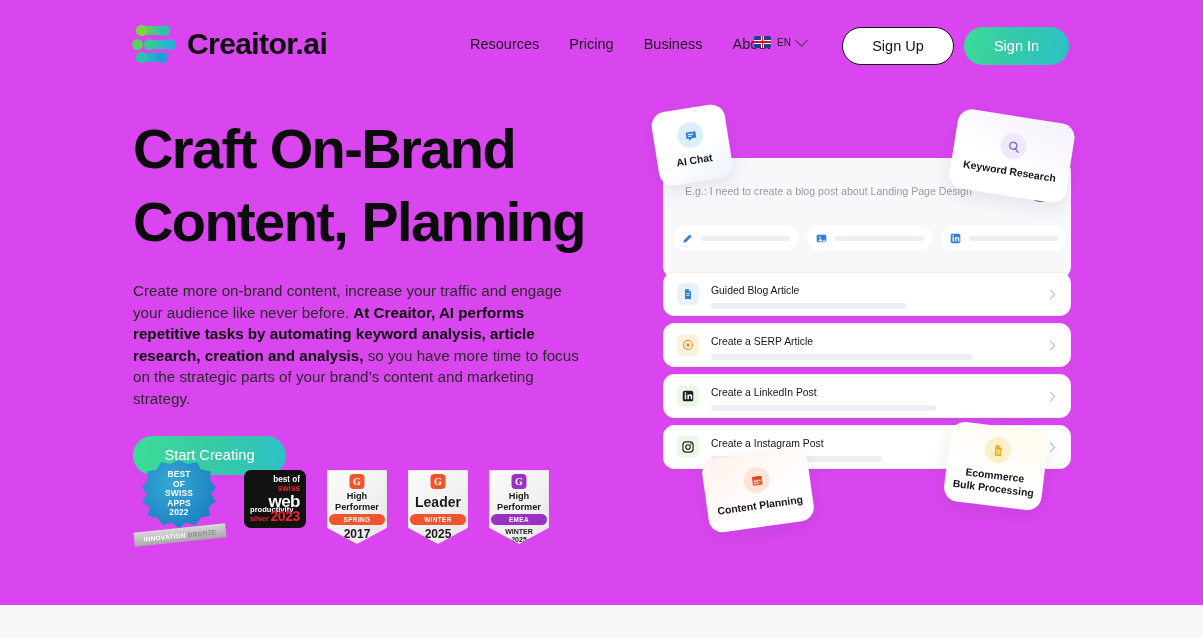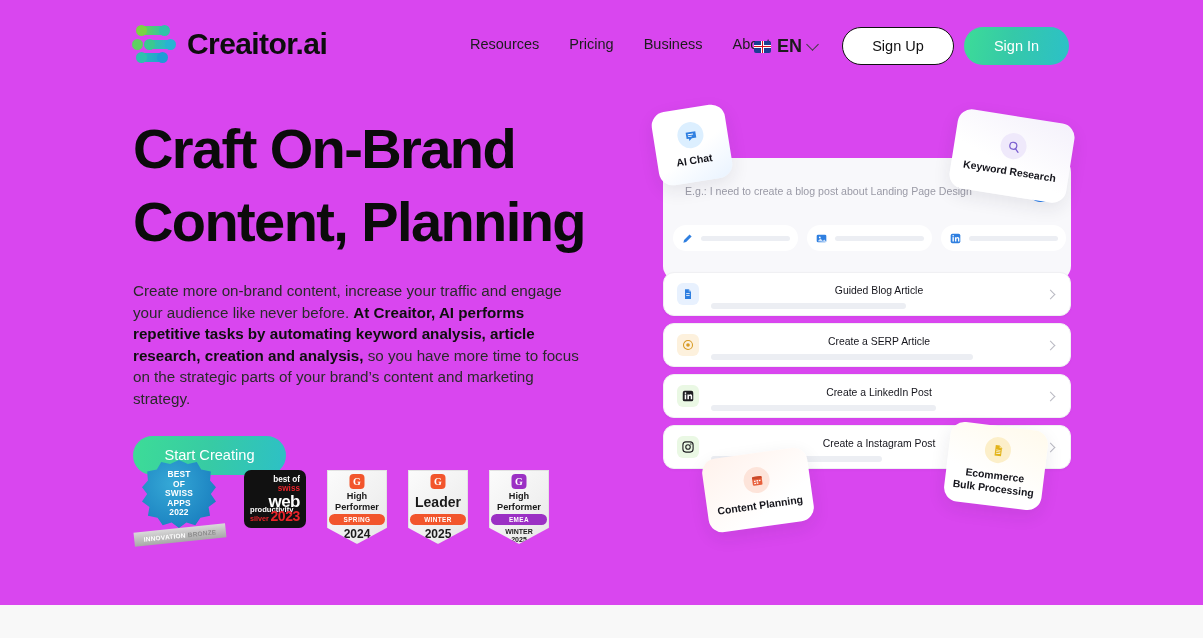--- a/index.html
+++ b/index.html
@@ -25,21 +25,21 @@
     font-family: "Liberation Sans", sans-serif;
   }
 
   .nav { position: absolute; left: 470px; top: 36px; display: flex; align-items: center; gap: 30px; }
   .nav-item { font-size: 14.5px; color: #1c1c1c; cursor: pointer; white-space: nowrap; }
 
   .lang { position: absolute; left: 754px; top: 36px; display: flex; align-items: center; gap: 6px; cursor: pointer; }
   .flag { width: 17px; height: 12px; border-radius: 2px; position: relative; overflow: hidden; background: #1b3f92; }
   .flag .w1, .flag .w2 { position: absolute; background: #fff; }
   .flag .r1, .flag .r2 { position: absolute; background: #d91023; }
-  .lang-label { font-size: 18px; color: #1c1c1c; font-weight: 700; }
+  .lang-label { font-size: 10px; color: #1c1c1c; font-weight: 400; }
   .chev { width: 9px; height: 9px; border-right: 1.6px solid #3b3b3b; border-bottom: 1.6px solid #3b3b3b;
           transform: rotate(45deg); margin-top: -4px; }
 
   .btn-signup {
     position: absolute; left: 842px; top: 27px; width: 112px; height: 38px;
     border: 1.6px solid #111; border-radius: 20px; background: #fff;
     display: flex; align-items: center; justify-content: center;
     font-size: 14.5px; color: #111; cursor: pointer;
   }
   .btn-signin {
@@ -160,21 +160,21 @@
                background: linear-gradient(200deg,#fffaec 0%, #ffffff 65%); z-index: 6; }
 
   .list { position: absolute; left: 0; top: 164px; width: 408px; }
   .list-row {
     position: relative; height: 44px; background: #fff; border: 1px solid #f0f0f3;
     border-radius: 11px; margin-bottom: 7px; display: flex; align-items: center;
     padding: 0 13px; box-shadow: 0 1px 3px rgba(20,20,45,0.035); cursor: pointer;
   }
   .row-icon { width: 22px; height: 22px; border-radius: 6px; flex: 0 0 22px;
               display: flex; align-items: center; justify-content: center; margin-right: 12px; }
-  .row-body { flex: 1; text-align: center; }
+  .row-body { flex: 1; }
   .row-title { font-size: 10.4px; color: #15151c; line-height: 12px; }
   .row-skel { height: 6px; background: #eceef3; border-radius: 3px; margin-top: 5px; }
   .row-chev { width: 7px; height: 7px; border-right: 1.4px solid #b9b9c2;
               border-top: 1.4px solid #b9b9c2; transform: rotate(45deg); margin-right: 3px; }
 
   .bottom-band { position: absolute; left: 0; top: 605px; width: 1203px; height: 33px; background: #f8f8f8; }
 </style>
 </head>
 <body>
 
@@ -262,21 +262,21 @@
       <div class="bosw-year">2023</div>
     </div>
 
     <div class="badge g2">
       <div class="g2-logo" style="background:#f2552c;">G</div>
       <div class="g2-title" style="white-space:pre-line;">High
 Performer</div>
       <div class="g2-band" style="top:43px;background:#f2552c;">
         <span>SPRING</span>
       </div>
-      <div class="g2-year" style="top:56px;">2024</div>
+      <div class="g2-year" style="top:56px;">2017</div>
     </div>
 
     <div class="badge g2">
       <div class="g2-logo" style="background:#f2552c;">G</div>
       <div class="g2-title" style="top:26px;font-size:14px;">Leader</div>
       <div class="g2-band" style="top:43px;background:#f2552c;">
         <span>WINTER</span>
       </div>
       <div class="g2-year" style="top:56px;">2025</div>
     </div>

